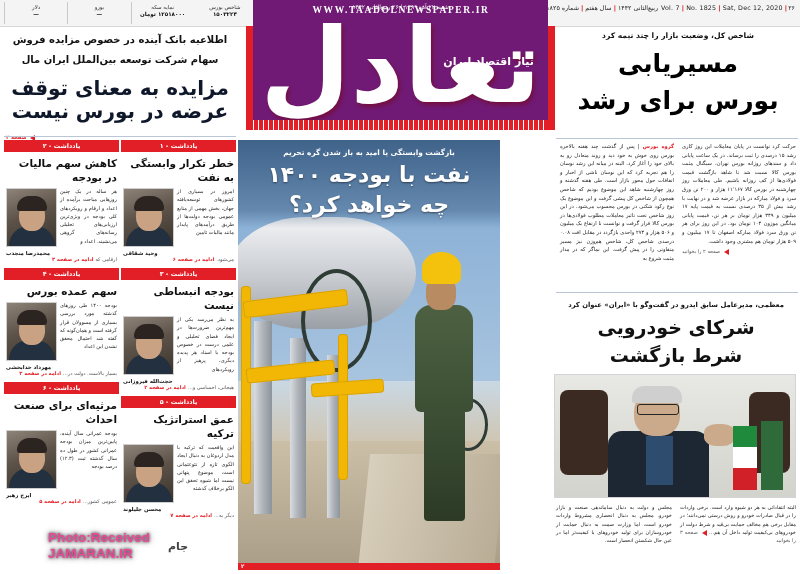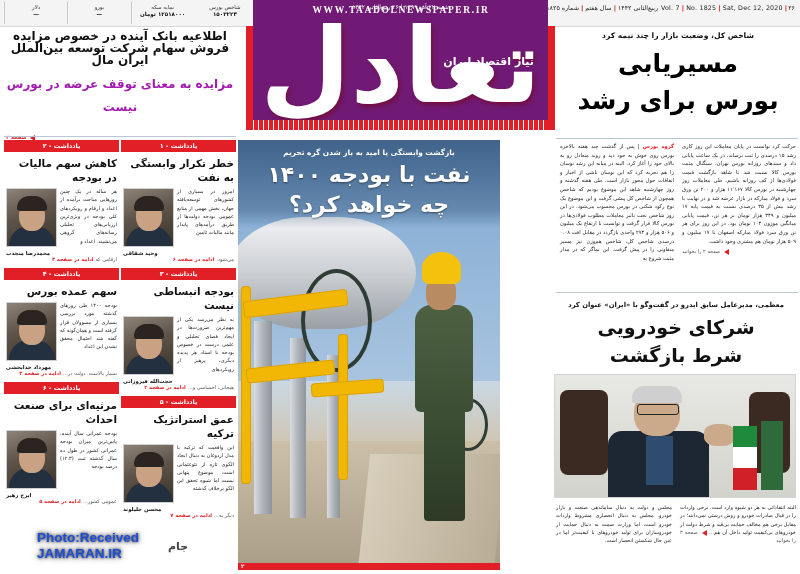--- a/index.html
+++ b/index.html
@@ -34,22 +34,22 @@
      background:
        repeating-linear-gradient(to right,#ffffff 0px,#ffffff 1px,transparent 1px,transparent 5px);
      background-color:#e21f26;}
   .ruler:after{content:"";position:absolute;left:0;right:0;bottom:0;height:5px;background:#fff;opacity:.0;}
   .ruler-base{position:absolute;left:253px;top:130px;width:295px;height:3px;background:#fff;z-index:6;}
   .red-left-strip{position:absolute;left:246px;top:26px;width:7px;height:104px;background:#e21f26;z-index:2;}
   .red-right-strip{position:absolute;left:548px;top:26px;width:7px;height:104px;background:#e21f26;z-index:2;}
 
   
   .tl{position:absolute;left:6px;top:30px;width:228px;text-align:center;}
-  .tl .kicker{font-size:12px;line-height:12px;color:#111;font-weight:bold;}
-  .tl .head{font-size:12px;line-height:23px;font-weight:bold;color:#a21caf;margin-top:7px;letter-spacing:-.6px;text-align:center;}
+  .tl .kicker{font-size:10px;line-height:20px;color:#111;font-weight:bold;}
+  .tl .head{font-size:20px;line-height:23px;font-weight:bold;color:#0f172a;margin-top:7px;letter-spacing:-.6px;text-align:center;}
   .tl .page-ref{position:absolute;left:0;top:104px;font-size:5.2px;color:#777;}
   .tl .page-ref b{color:#e21f26;}
   .arrow-red{display:inline-block;width:0;height:0;border-top:3px solid transparent;border-bottom:3px solid transparent;border-right:5px solid #e21f26;vertical-align:middle;margin-left:2px;}
 
   
   .tr{position:absolute;left:560px;top:30px;width:236px;text-align:center;}
   .tr .kicker{font-size:7.6px;line-height:12px;color:#111;font-weight:bold;}
   .tr .head{font-size:25px;line-height:31px;font-weight:bold;color:#000;margin-top:6px;letter-spacing:-1px;}
 
   
@@ -122,21 +122,21 @@
   .shirt{position:absolute;left:38%;top:50%;width:11%;height:40%;background:#2e4c6d;}
   .hand{position:absolute;left:62%;top:40%;width:13%;height:18%;background:#cbaa8c;border-radius:40%;}
   .flag-ir{position:absolute;right:16%;top:42%;width:10%;height:52%;background:linear-gradient(#1f8a3c 0 33%,#ffffff 33% 66%,#d12027 66% 100%);}
   .flag-o{position:absolute;right:5%;top:38%;width:9%;height:56%;background:#2f6b3a;}
   .rf-body{display:flex;flex-direction:row-reverse;gap:8px;margin-top:5px;text-align:justify;}
   .rf-body .c{flex:1;font-size:5.1px;line-height:8.3px;color:#1c1c1c;}
 
   
   .watermark{position:absolute;left:4px;top:524px;width:196px;height:44px;z-index:30;display:flex;align-items:center;}
   .wm-badge{width:44px;height:38px;border-radius:50%;background:rgba(255,255,255,.82);display:flex;align-items:center;justify-content:center;font-size:11px;font-weight:bold;color:#444;}
-  .wm-text{margin-right:17px;color:#1d4ed8;font-family:"Liberation Sans",sans-serif;font-weight:bold;font-size:13.5px;line-height:16px;text-shadow:0 0 3px rgba(0,0,0,.75),0 0 6px rgba(0,0,0,.6);direction:ltr;text-align:left;}
+  .wm-text{margin-right:6px;color:#ec4899;font-family:"Liberation Sans",sans-serif;font-weight:bold;font-size:13.5px;line-height:16px;text-shadow:0 0 3px rgba(0,0,0,.75),0 0 6px rgba(0,0,0,.6);direction:ltr;text-align:left;}
 </style>
 </head>
 <body>
 
 <div class="page">
 
   <div class="topbar">
     <div class="topbar-left">
       <span>Vol. 7</span><span class="sep">|</span><span>No. 1825</span><span class="sep">|</span><span>Sat, Dec 12, 2020</span><span class="sep">|</span><span>۲۶ ربیع‌الثانی ۱۴۴۲</span><span class="sep">|</span><span>سال هفتم</span><span class="sep">|</span><span>شماره ۱۸۲۵</span><span class="sep">|</span><span>۸ صفحه</span><span class="sep">|</span><span>قیمت:۳۰۰۰ تومان</span>
     </div>

